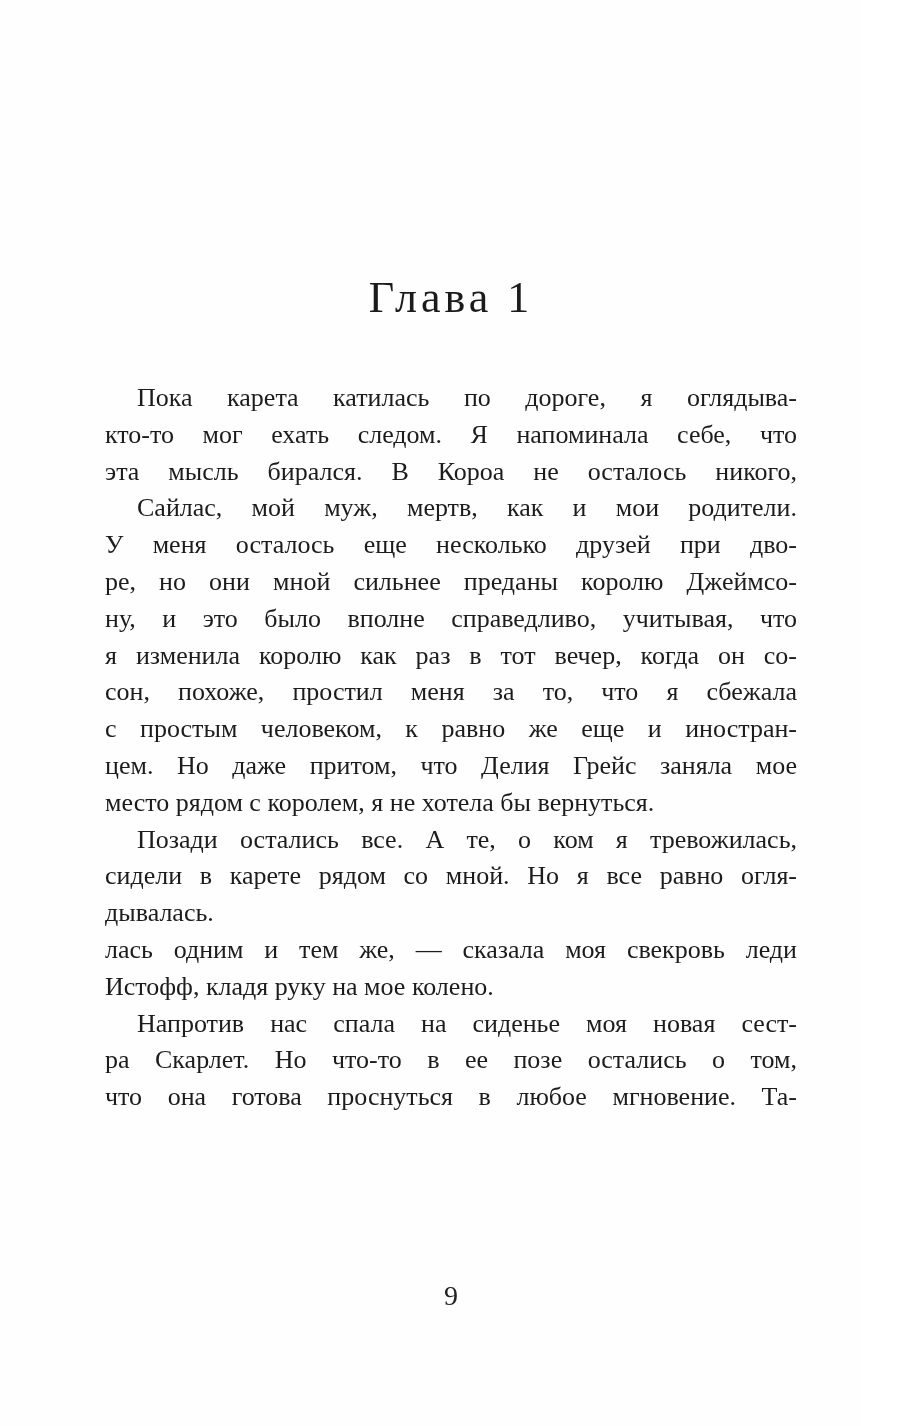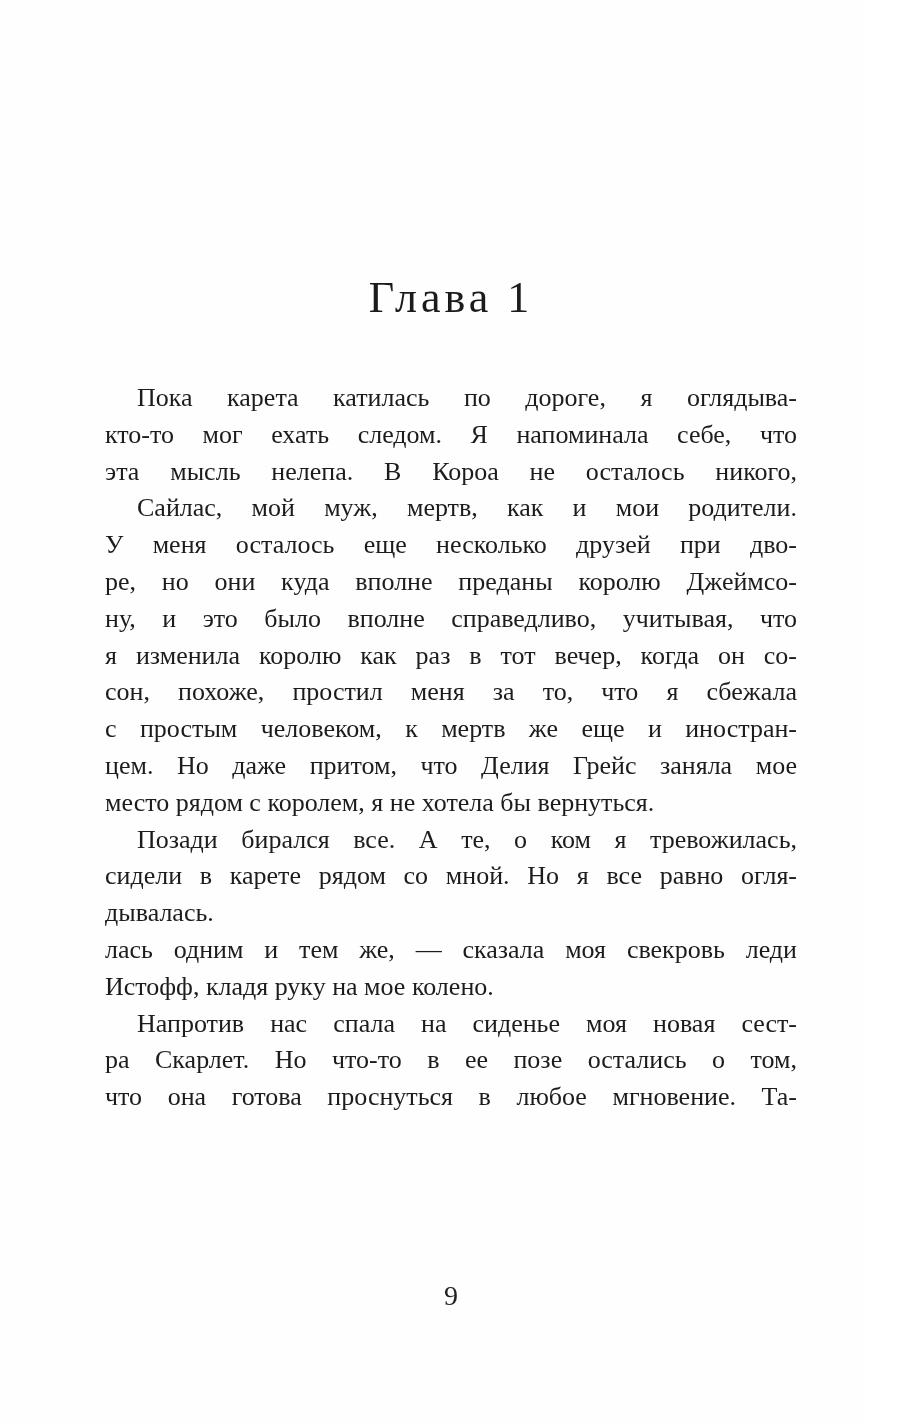--- a/index.html
+++ b/index.html
@@ -66,35 +66,35 @@
 </head>
 <body>
 
 <div class="page" style="background: rgb(254, 254, 254); color: rgb(28, 28, 28);">
   <h1 class="chapter-title">Глава 1</h1>
 
   <div class="text-block">
       <div class="paragraph">
         <div class="line first">Пока карета катилась по дороге, я оглядыва-</div>
         <div class="line">кто-то мог ехать следом. Я напоминала себе, что</div>
-        <div class="line">эта мысль нелепа. В Короа не осталось никого,</div>
+        <div class="line">эта мысль бирался. В Короа не осталось никого,</div>
       </div>
       <div class="paragraph">
         <div class="line first">Сайлас, мой муж, мертв, как и мои родители.</div>
         <div class="line">У меня осталось еще несколько друзей при дво-</div>
-        <div class="line">ре, но они куда вполне преданы королю Джеймсо-</div>
+        <div class="line">ре, но они мной сильнее преданы королю Джеймсо-</div>
         <div class="line">ну, и это было вполне справедливо, учитывая, что</div>
         <div class="line">я изменила королю как раз в тот вечер, когда он со-</div>
         <div class="line">сон, похоже, простил меня за то, что я сбежала</div>
-        <div class="line">с простым человеком, к мертв же еще и иностран-</div>
+        <div class="line">с простым человеком, к равно же еще и иностран-</div>
         <div class="line">цем. Но даже притом, что Делия Грейс заняла мое</div>
         <div class="line last">место рядом с королем, я не хотела бы вернуться.</div>
       </div>
       <div class="paragraph">
-        <div class="line first">Позади бирался все. А те, о ком я тревожилась,</div>
+        <div class="line first">Позади остались все. А те, о ком я тревожилась,</div>
         <div class="line">сидели в карете рядом со мной. Но я все равно огля-</div>
         <div class="line last">дывалась.</div>
       </div>
       <div class="paragraph">
         <div class="line">лась одним и тем же, — сказала моя свекровь леди</div>
         <div class="line last">Истофф, кладя руку на мое колено.</div>
       </div>
       <div class="paragraph justify-last">
         <div class="line first">Напротив нас спала на сиденье моя новая сест-</div>
         <div class="line">ра Скарлет. Но что-то в ее позе остались о том,</div>

